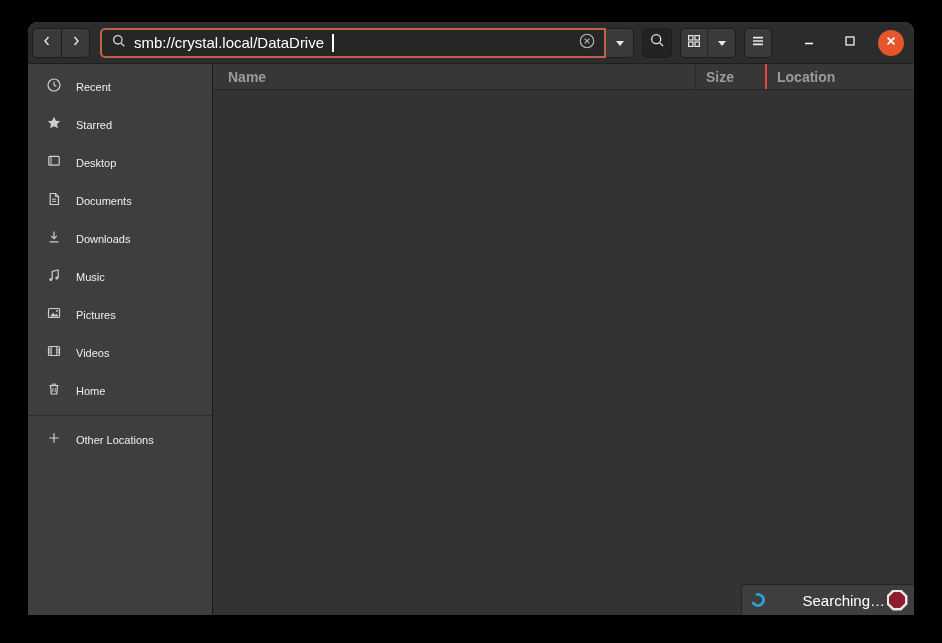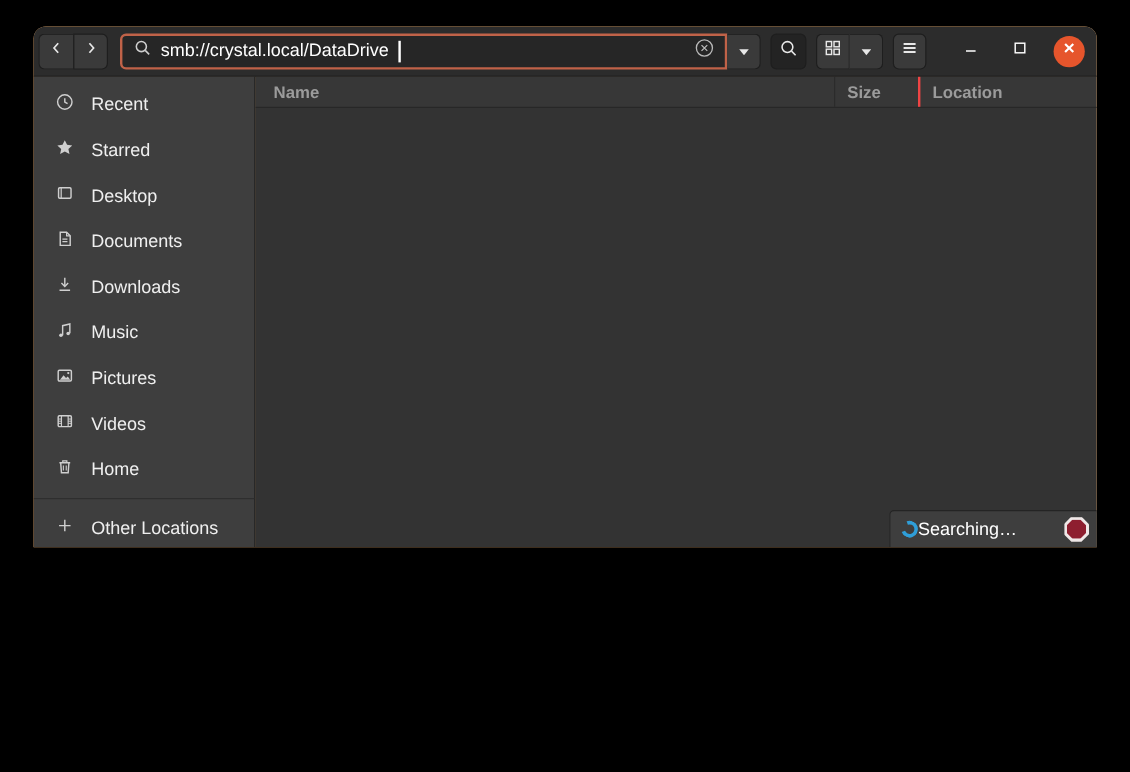--- a/index.html
+++ b/index.html
@@ -1,17 +1,17 @@
 <!DOCTYPE html>
 <html><head>
 <meta charset="utf-8">
 <style>
   html,body{margin:0;padding:0;width:942px;height:643px;background:#000;overflow:hidden;
     font-family:"Liberation Sans",sans-serif;-webkit-font-smoothing:antialiased;}
-  .window{position:absolute;left:28px;top:22px;width:886px;height:434px;background:#fdba74;
+  .window{position:absolute;left:28px;top:22px;width:886px;height:593px;background:#22c55e;
     border-radius:10px 10px 0 0;overflow:hidden;display:flex;flex-direction:column;}
   
   .titlebar{height:41px;flex:0 0 41px;background:#2c2c2c;border-bottom:1px solid #1f1f1f;
     display:flex;align-items:center;padding:0 8px 0 4px;}
   .tb-btn{height:30px;background:#3a3a3a;border:1px solid #1e1e1e;display:flex;
     align-items:center;justify-content:center;box-sizing:border-box;}
   .navpair{display:flex;}
   .navpair .tb-btn{width:29px;}
   .navpair .tb-btn:first-child{border-radius:5px 0 0 5px;border-right:none;}
   .navpair .tb-btn:last-child{border-radius:0 5px 5px 0;}
@@ -32,38 +32,38 @@
   .menu-btn{width:28px;}
   .wctl{display:flex;align-items:center;gap:15px;margin-left:24px;margin-right:2px;}
   .wc{width:26px;height:26px;display:flex;align-items:center;justify-content:center;}
   .close-btn{width:26px;height:26px;border-radius:50%;background:#e6552c;display:flex;
     align-items:center;justify-content:center;}
   
   .main{flex:1;display:flex;min-height:0;}
   .sidebar{width:185px;flex:0 0 185px;background:#3e3e3e;border-right:1px solid #1c1c1c;
     padding-top:4px;box-sizing:border-box;}
   .side-item{height:38px;display:flex;align-items:center;padding-left:18px;gap:14px;}
-  .side-item .lbl{color:#efefef;font-size:15px;}
+  .side-item .lbl{color:#efefef;font-size:11px;}
   .side-sep{height:1px;background:#2e2e2e;margin:5px 0;}
   .content{flex:1;display:flex;flex-direction:column;position:relative;min-width:0;}
   .listheader{height:25px;flex:0 0 25px;background:#373737;border-bottom:1px solid #272727;
     display:flex;align-items:center;}
   .col{color:#9b9b9b;font-size:14px;font-weight:bold;box-sizing:border-box;height:100%;
     display:flex;align-items:center;}
   .col-name{flex:1;padding-left:15px;}
   .col-size{width:70px;border-left:1px solid #2b2b2b;padding-left:10px;}
   .col-loc{width:149px;border-left:2px solid #ef4444;padding-left:10px;}
   .listbody{flex:1;background:#333333;}
   
   .floatbar{position:absolute;right:0;bottom:0;width:173px;height:31px;background:#3e3e3e;
     border-top:1px solid #242424;border-left:1px solid #242424;border-top-left-radius:4px;
     display:flex;align-items:center;padding:0 5px 0 9px;box-sizing:border-box;}
   .spinner{width:14px;height:14px;border-radius:50%;border:3px solid #2f9ed8;
     border-left-color:transparent;transform:rotate(25deg);box-sizing:border-box;}
-  .searching-lbl{flex:1;text-align:left;color:#ffffff;font-size:15px;}
+  .searching-lbl{flex:1;text-align:right;color:#ffffff;font-size:15px;}
   .stop-btn{width:24px;height:24px;display:flex;align-items:center;justify-content:center;}
   .octa-outer{width:21px;height:21px;background:#efe7e7;
     clip-path:polygon(30% 0,70% 0,100% 30%,100% 70%,70% 100%,30% 100%,0 70%,0 30%);
     display:flex;align-items:center;justify-content:center;}
   .octa-inner{width:16px;height:16px;background:#8e1e2f;
     clip-path:polygon(30% 0,70% 0,100% 30%,100% 70%,70% 100%,30% 100%,0 70%,0 30%);}
 </style>
 </head>
 <body>
 

